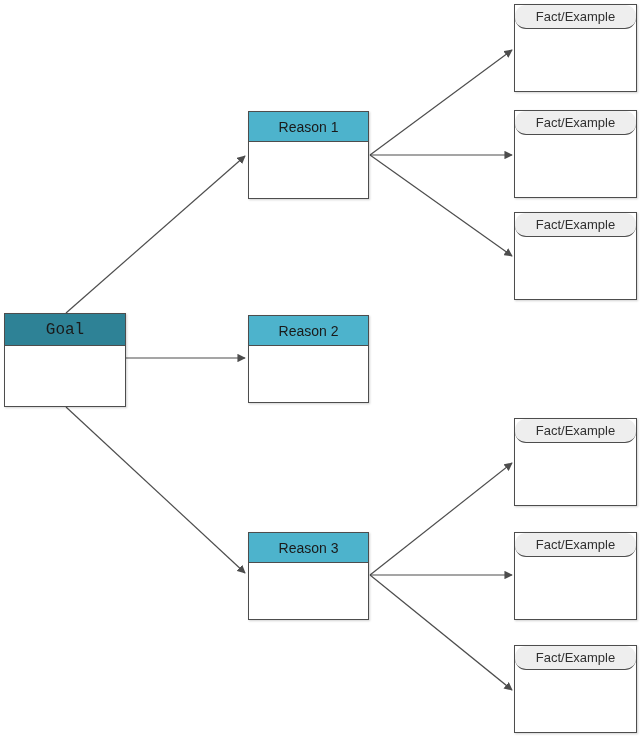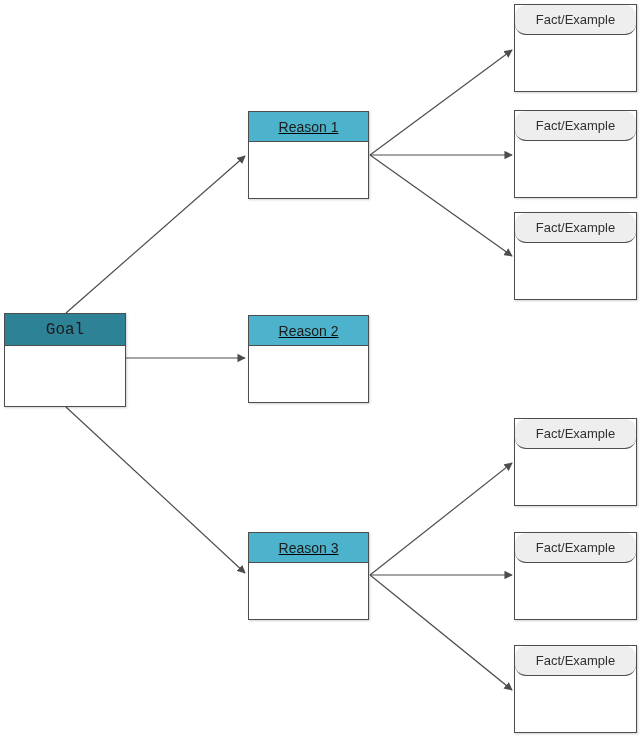--- a/index.html
+++ b/index.html
@@ -60,40 +60,39 @@
     background: #2e8296;
     color: #1a1a1a;
     font-size: 16px;
   }
 
   
   .node.reason {
     left: 248px;
     width: 121px;
     height: 88px;
-    text-decoration: underline;
   }
   .node.reason .hdr {
     height: 30px;
     background: #4db3cc;
     color: #1a1a1a;
     font-size: 14px;
   }
   .node.reason.r1 { top: 111px; }
   .node.reason.r2 { top: 315px; gap: 41px; }
   .node.reason.r3 { top: 532px; }
 
   
   .node.fact {
     left: 514px;
     width: 123px;
     height: 88px;
   }
   .node.fact .hdr {
-    height: 30px;
+    height: 24px;
     background: #eeeeee;
     color: #303030;
     font-size: 13px;
     border-radius: 11px;
   }
   .node.fact.f1 { top: 4px; }
   .node.fact.f2 { top: 110px; }
   .node.fact.f3 { top: 212px; }
   .node.fact.f4 { top: 418px; }
   .node.fact.f5 { top: 532px; }

